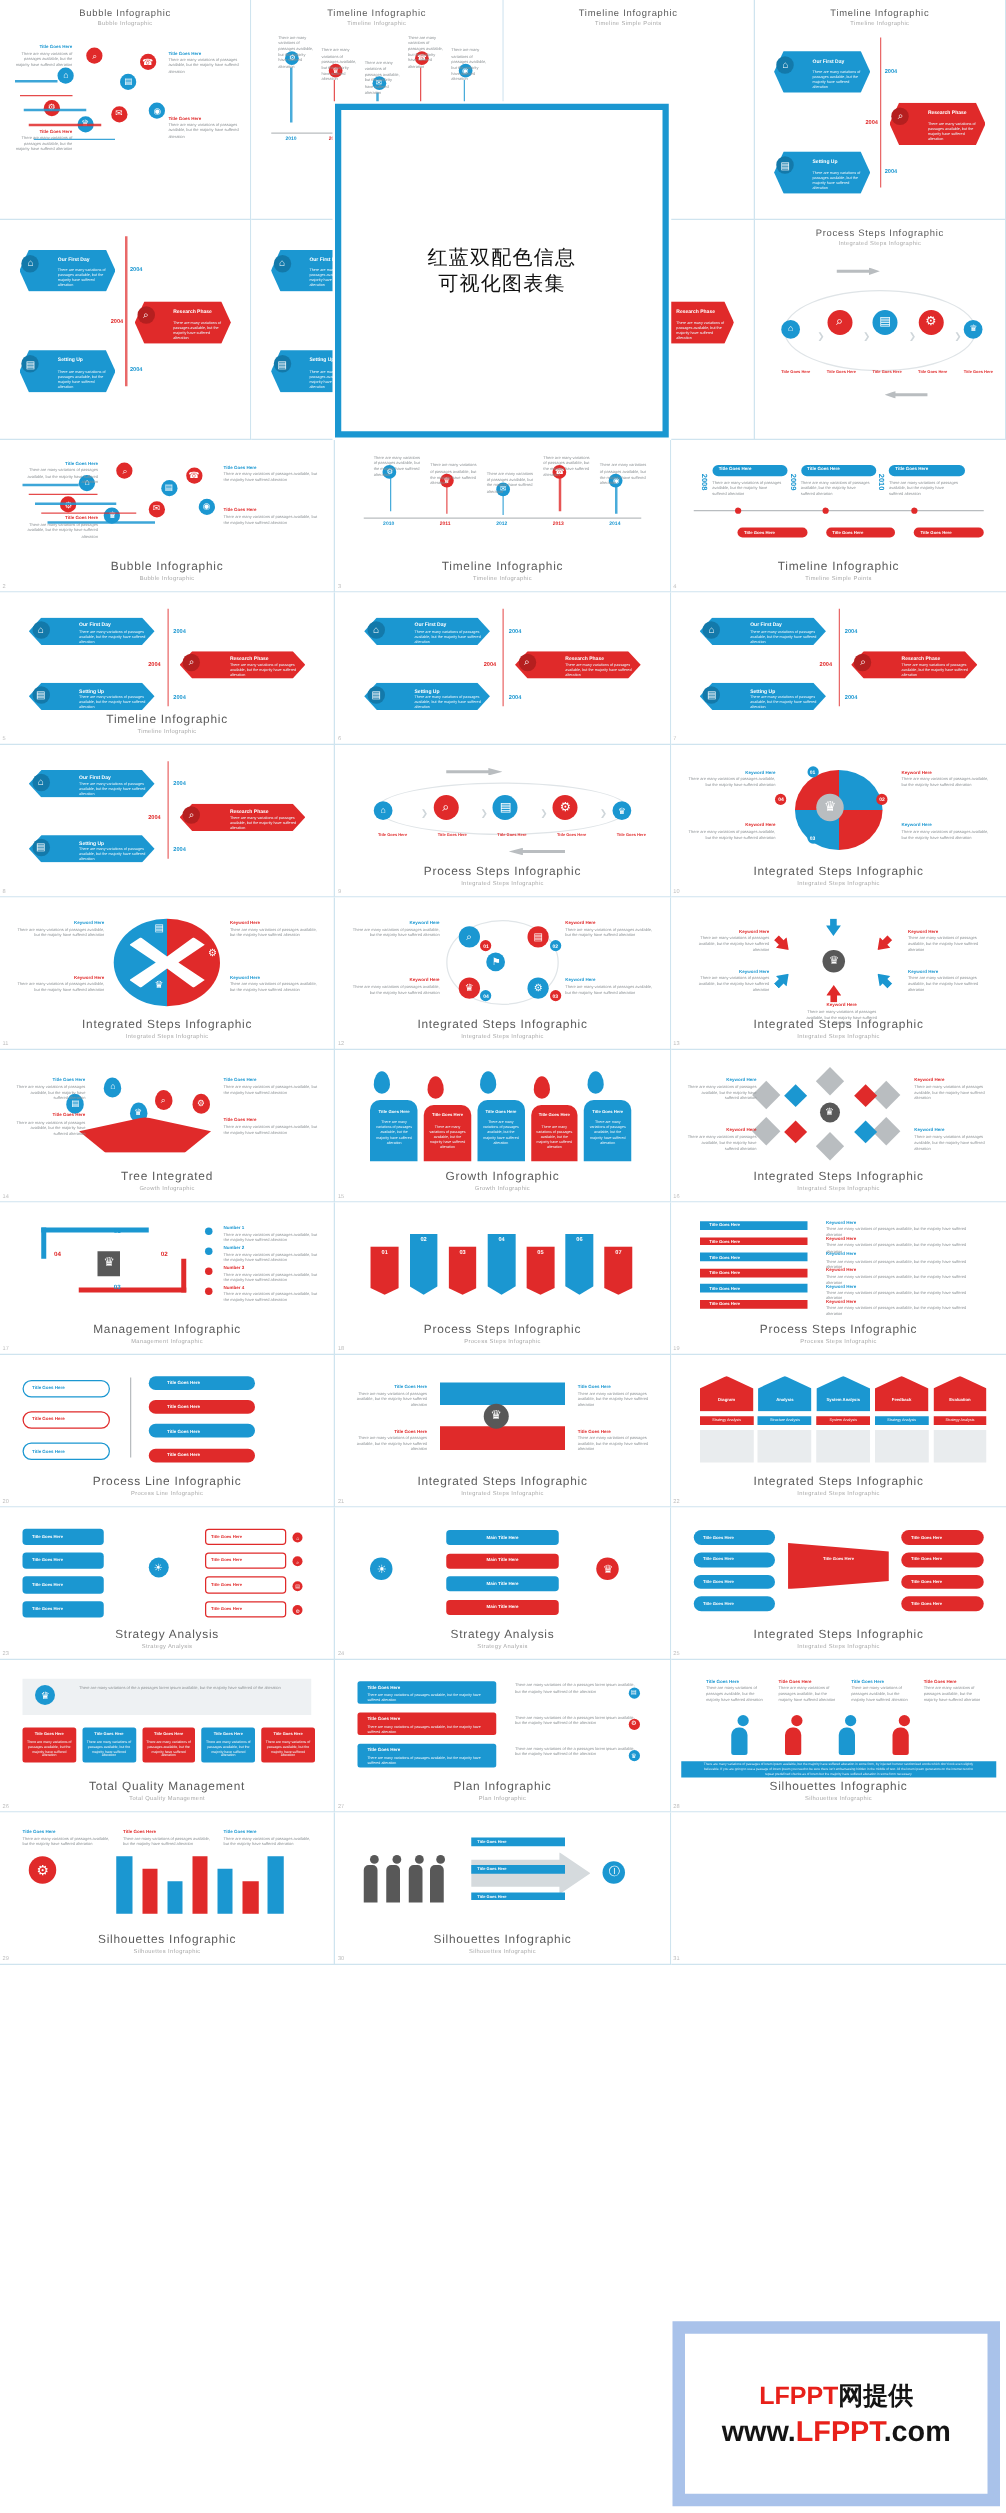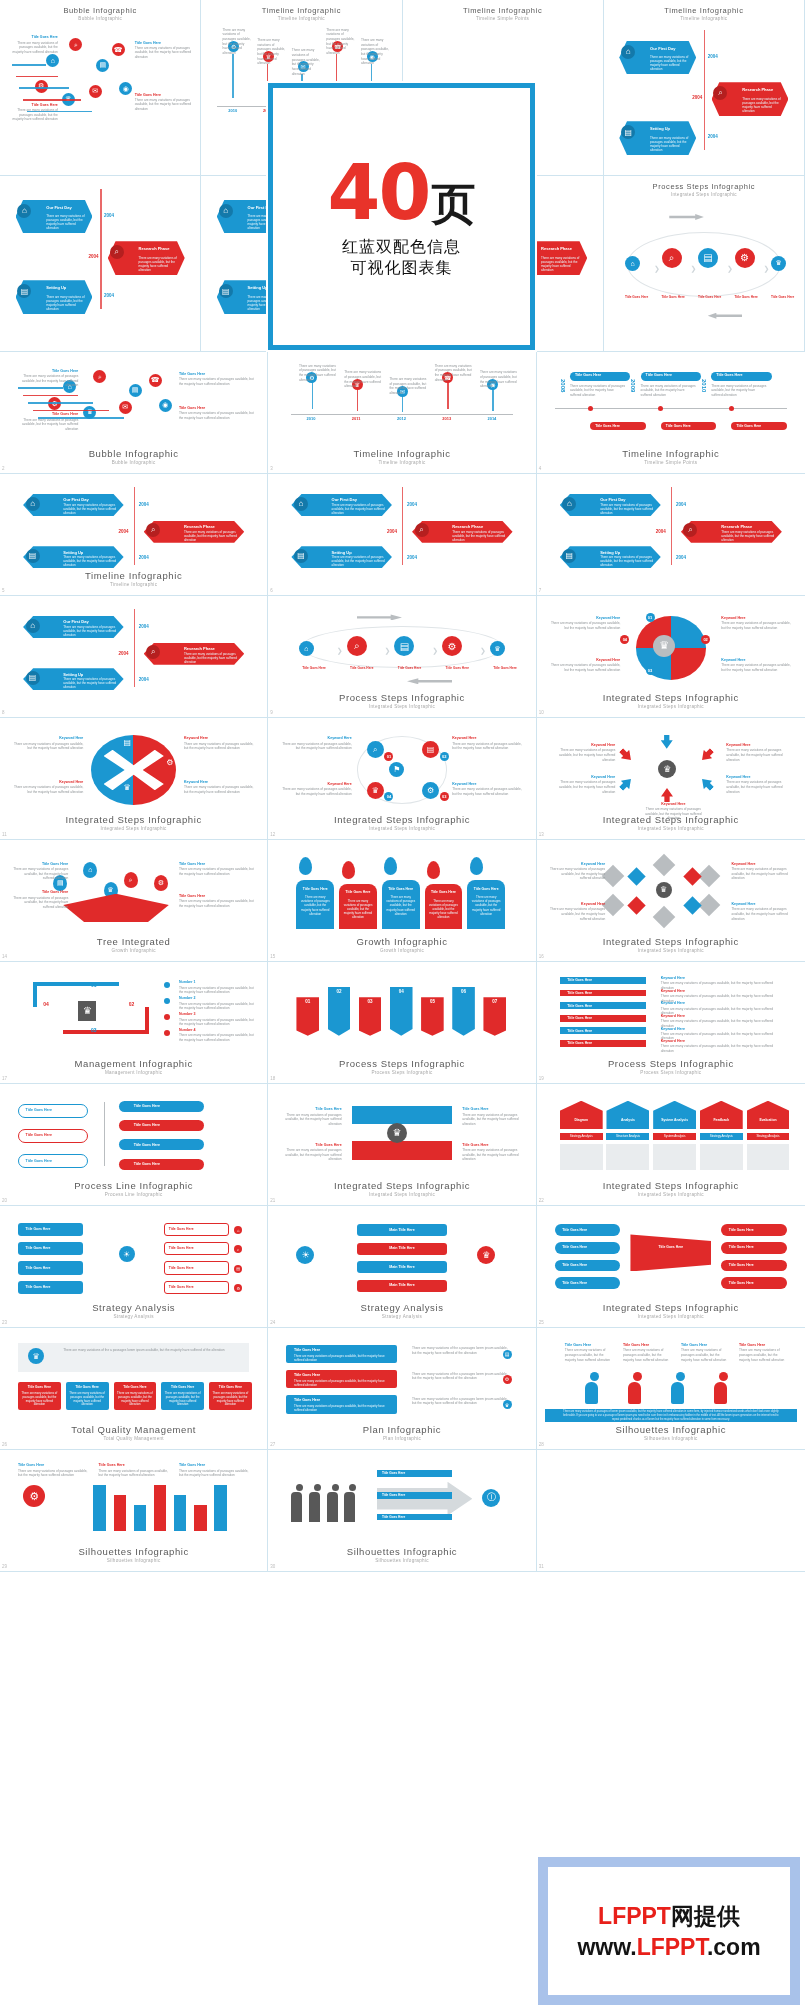--- a/index.html
+++ b/index.html
@@ -112,21 +112,21 @@
 
   
   #watermark {
     position:absolute; left:538px; top:1857px; width:262px; height:148px;
     background:#a9c2ea; padding:10px; z-index:60;
   }
   #watermark .inner {
     width:100%; height:100%; background:#fff;
     display:flex; flex-direction:column; align-items:center; justify-content:center;
   }
-  #watermark .wm1 { font-size:23px; font-weight:bold; letter-spacing:0px; }
+  #watermark .wm1 { font-size:20px; font-weight:bold; letter-spacing:0px; }
   #watermark .wm2 { font-size:23px; font-weight:bold; margin-top:2px; }
   .wm-red { color:#e8201a; }
   .wm-blk { color:#141414; }
 </style>
 </head>
 <body>
 
 <div id="top-banner">
     <div class="slide">
       <div class="s-title">Bubble Infographic</div>
@@ -951,24 +951,20 @@
     </div>
     <div class="slide">
       <div class="canvas"></div>
       <div class="s-title"></div>
       <div class="s-sub"></div>
       <div class="s-num">31</div>
     </div>
   </div>
 
 <div id="title-card">
-  <div class="big">
-    <span class="num">40</span>
-    <span class="unit">页</span>
-  </div>
   <div class="line">红蓝双配色信息</div>
   <div class="line">可视化图表集</div>
 </div>
 
 <div id="watermark">
   <div class="inner">
     <div class="wm1">
       <span class="wm-red">LFPPT</span><span class="wm-blk">网提供</span>
     </div>
     <div class="wm2">

